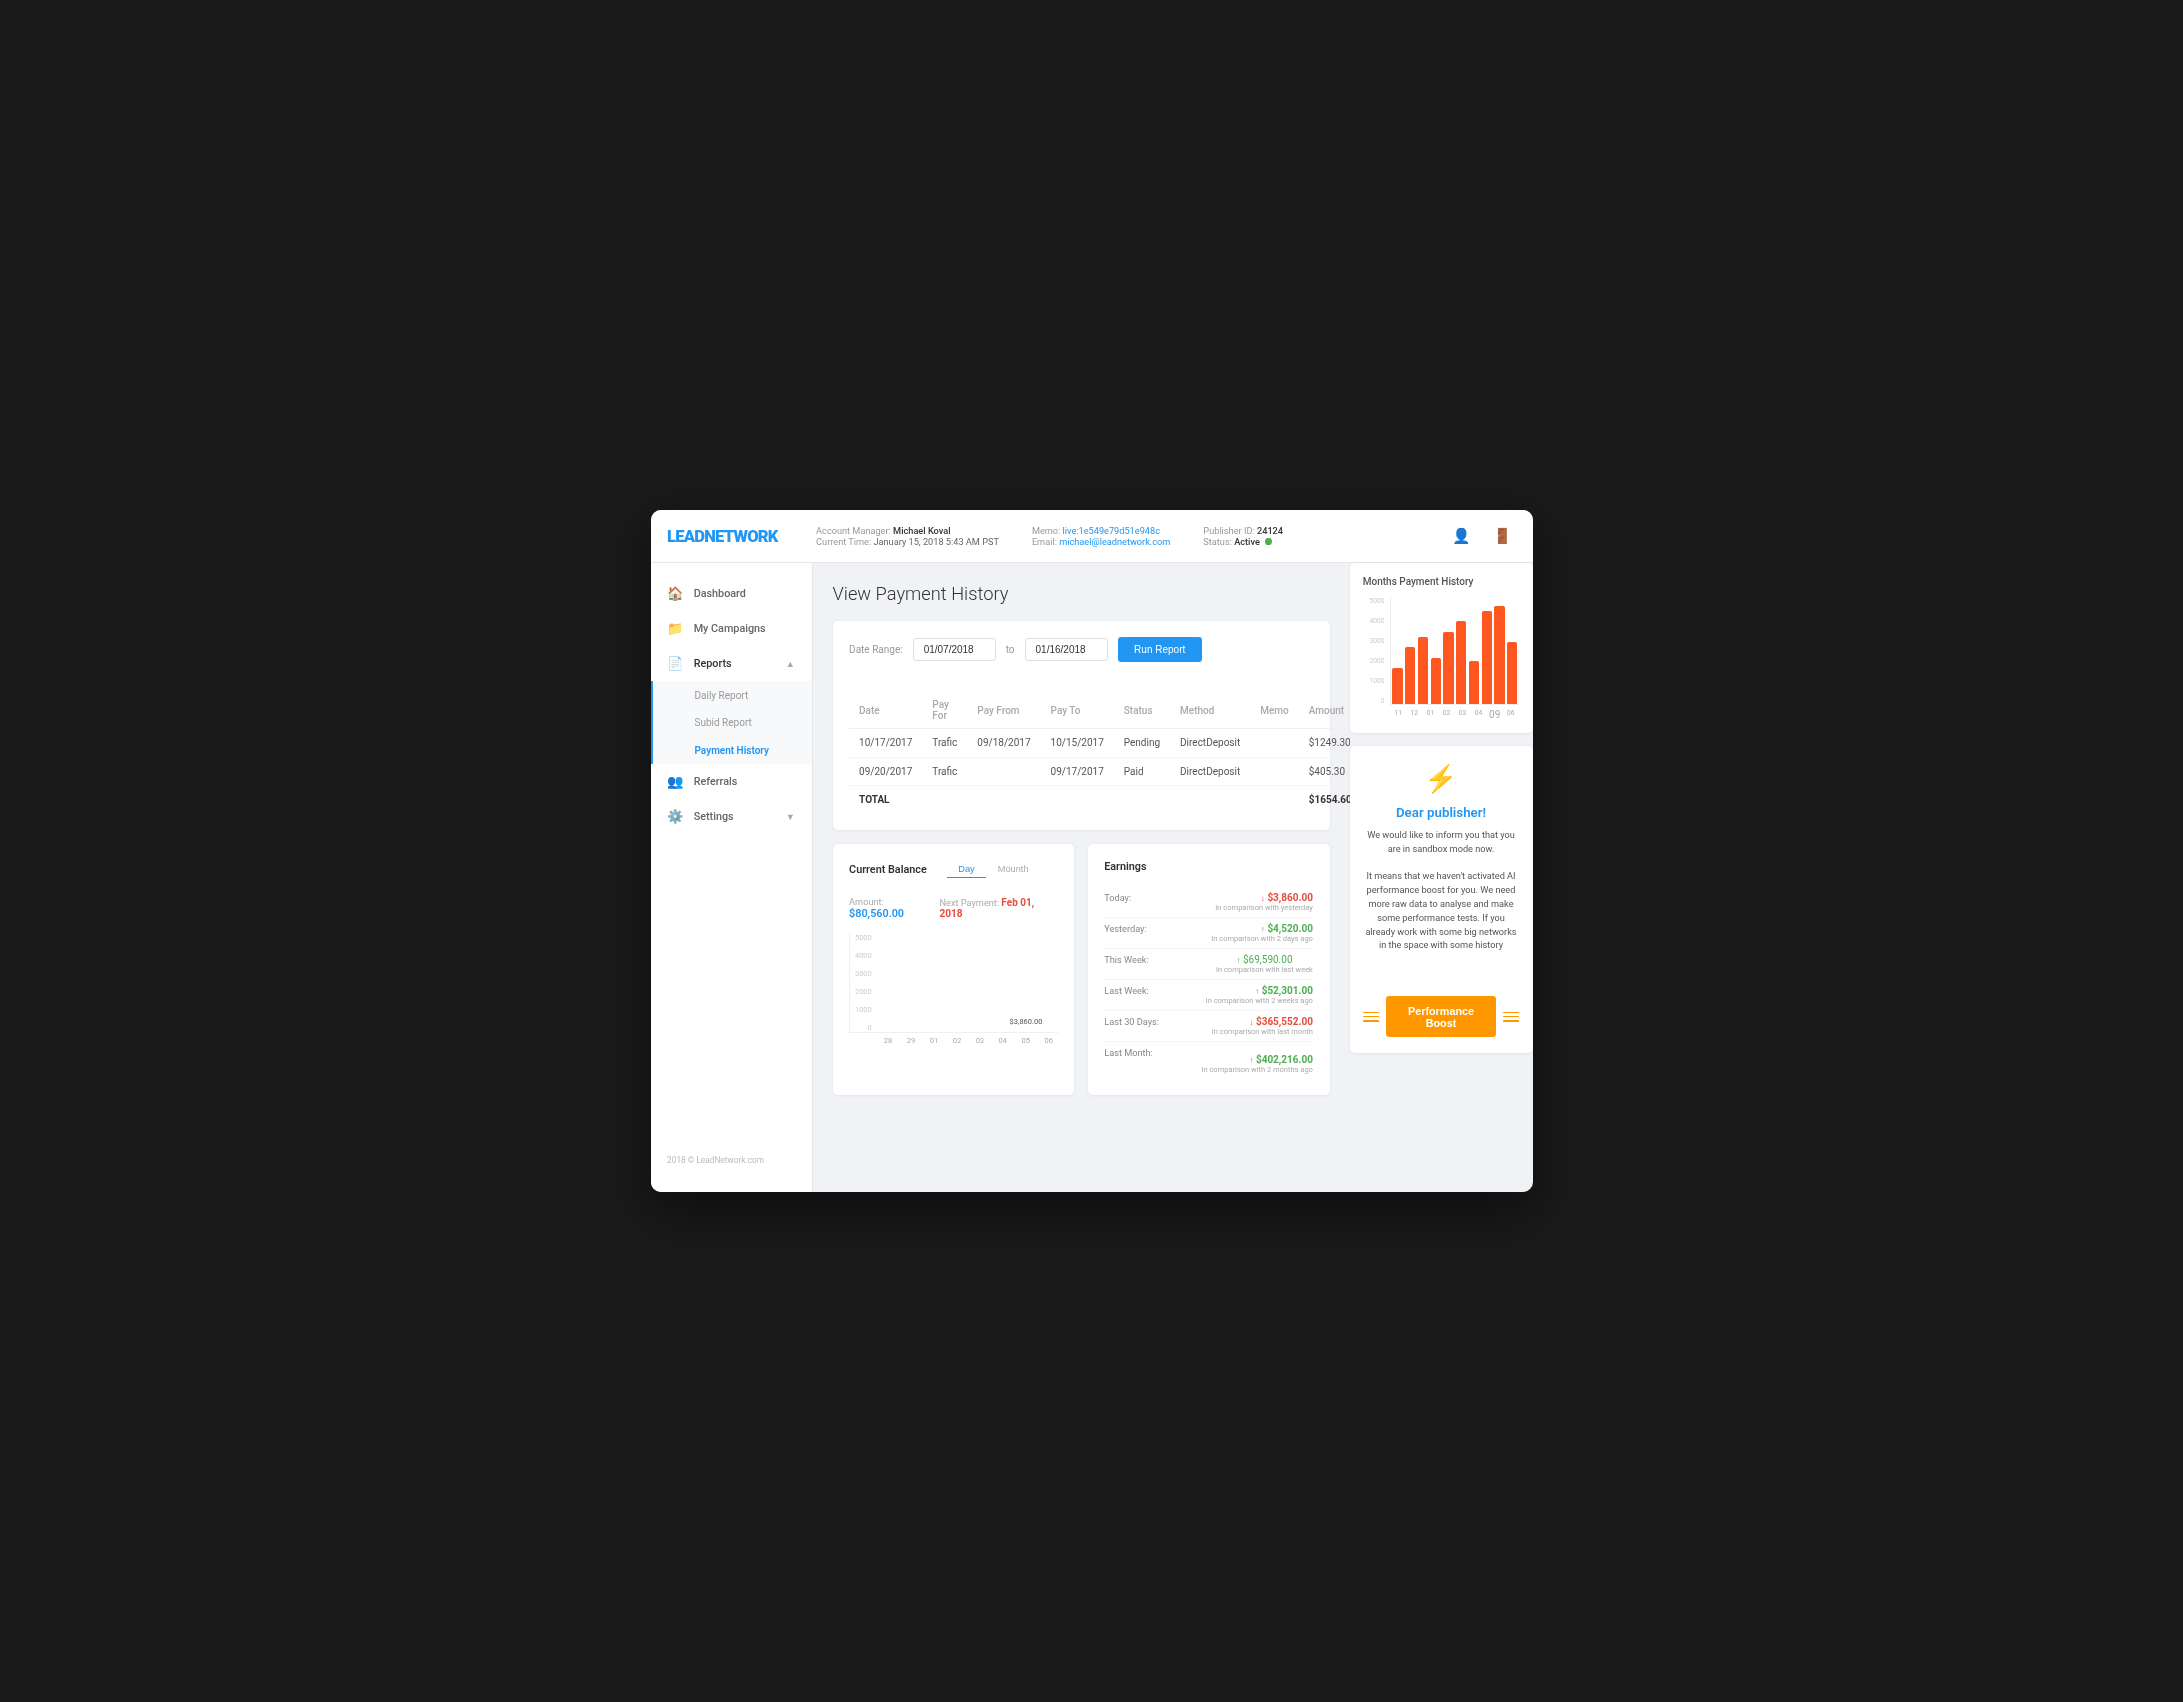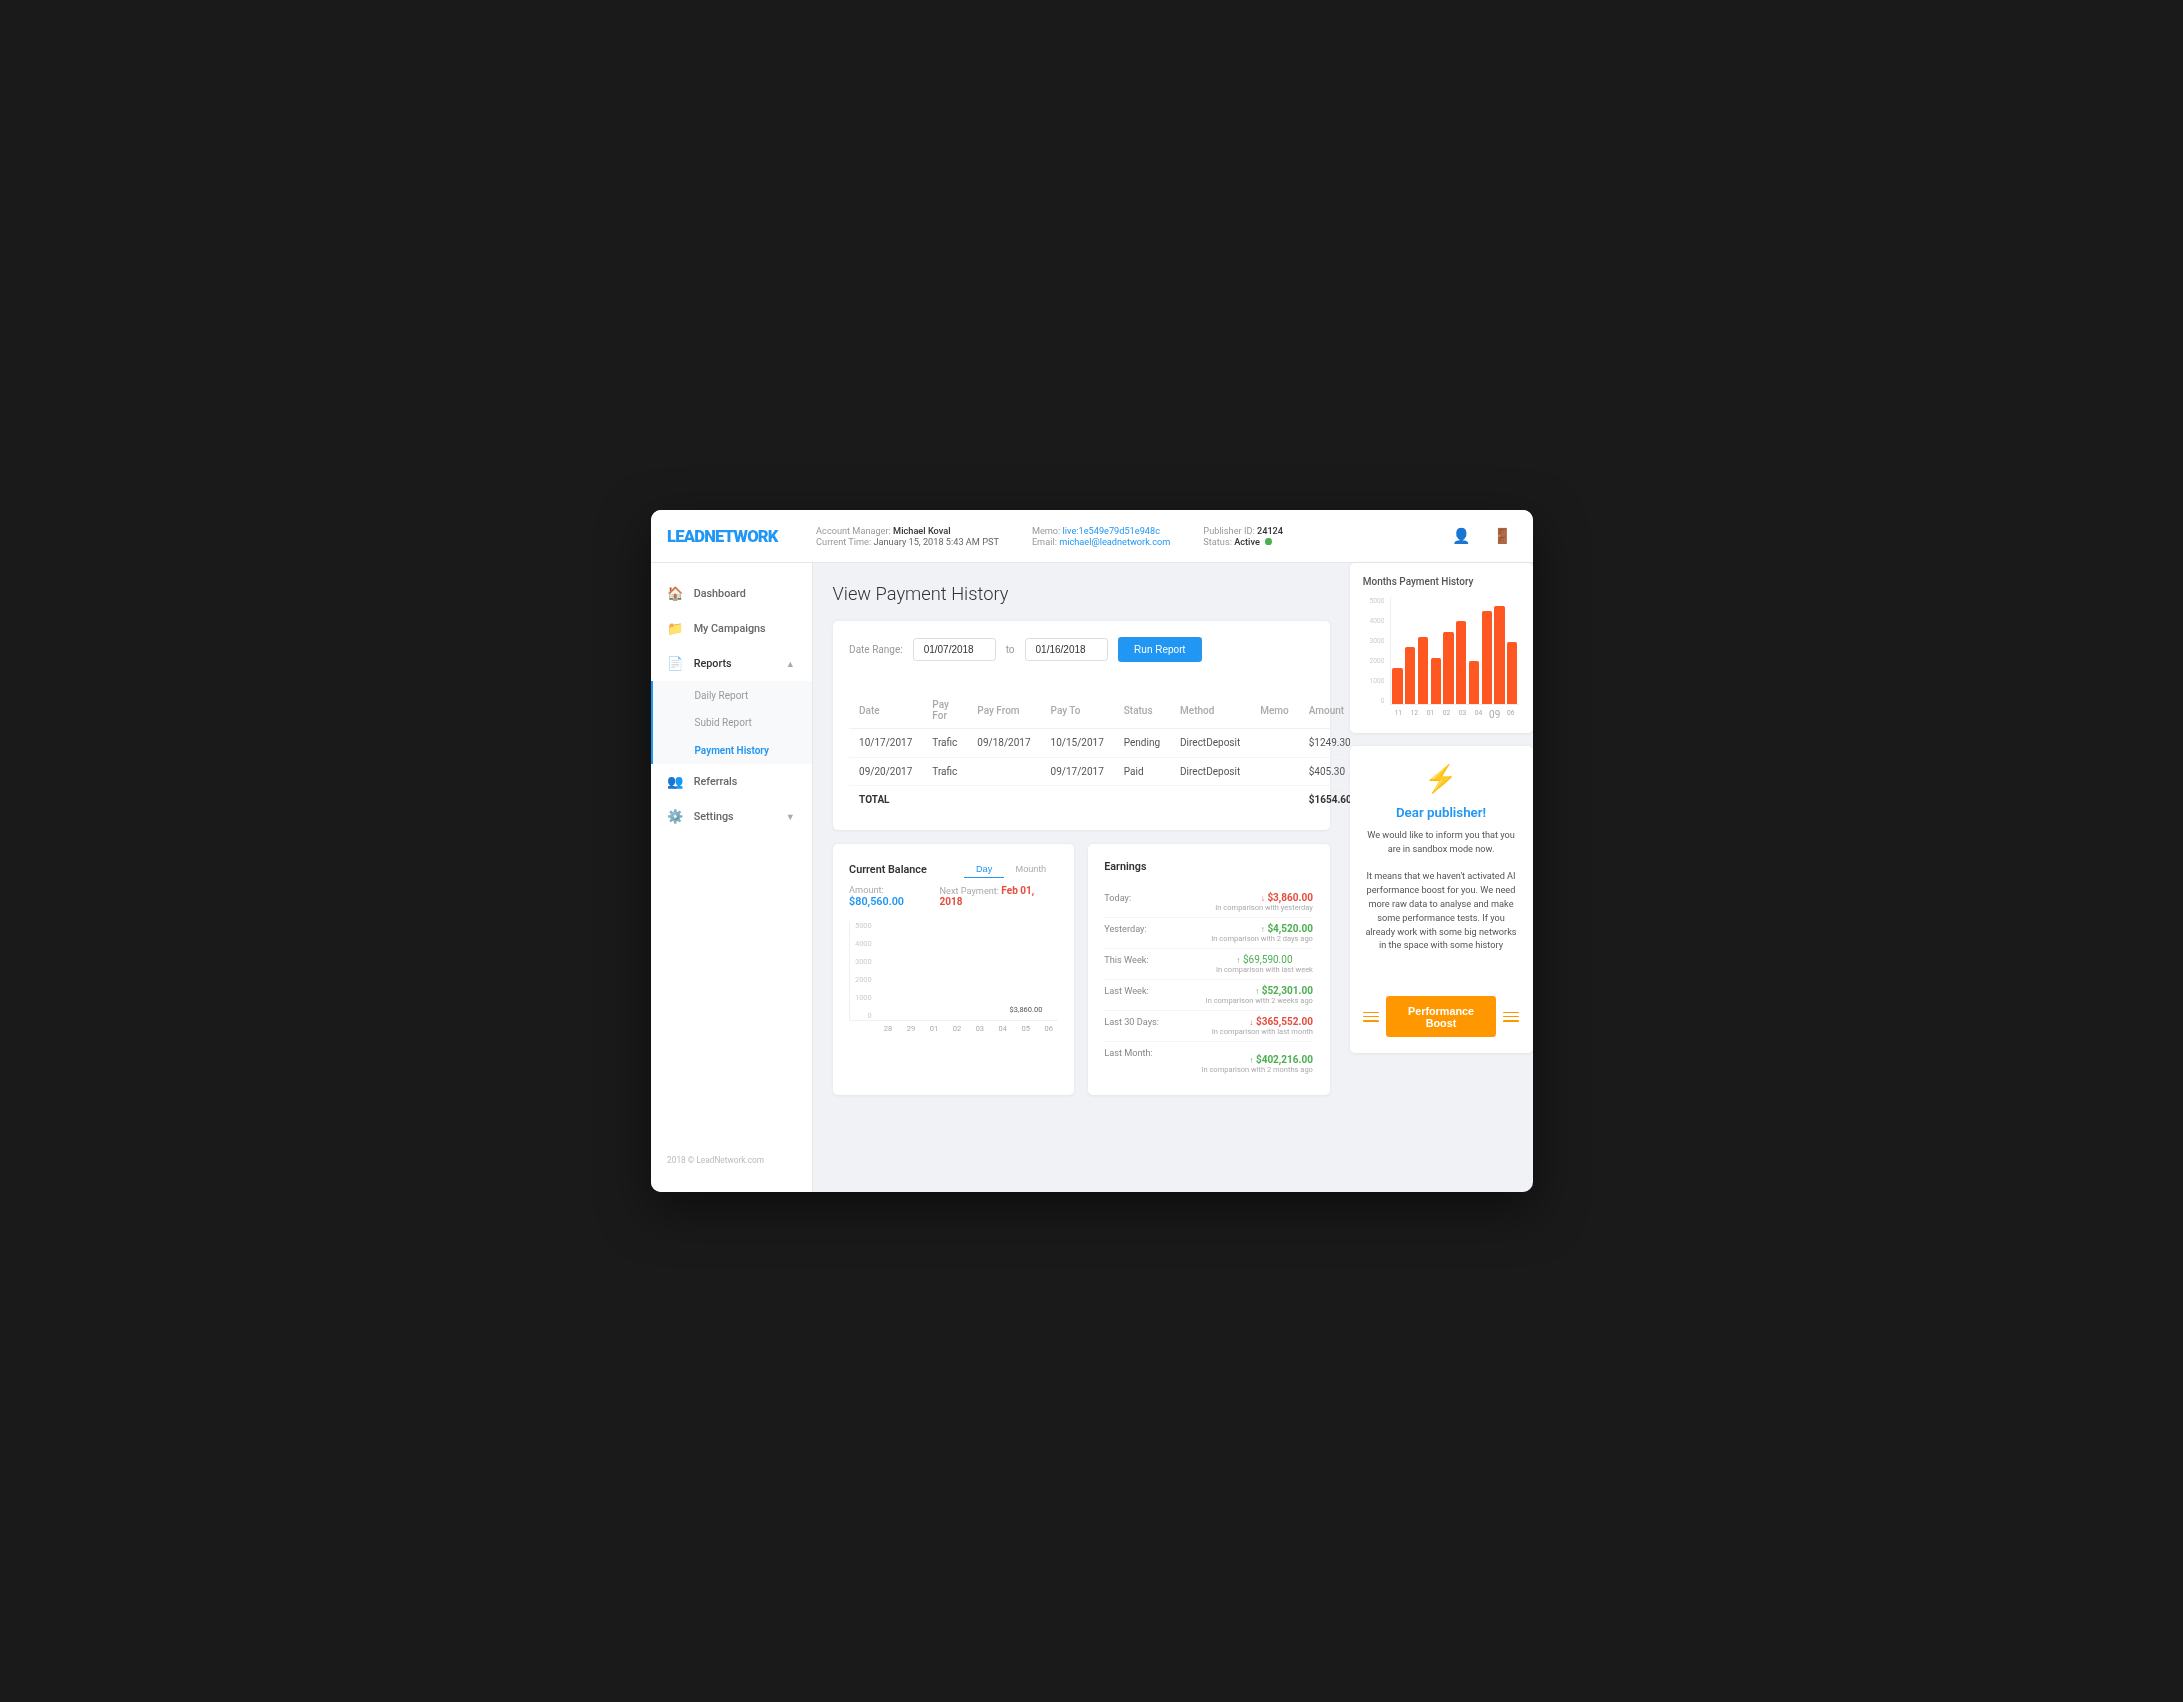--- a/index.html
+++ b/index.html
@@ -177,23 +177,22 @@
     .payment-table .total-row td { font-weight: 700; color: #333; border-top: 0.8px solid #eee; }
     
     .bottom-grid {
       display: grid;
       grid-template-columns: 1fr 1fr;
       gap: 13.3px;
     }
     
     .balance-header {
       display: flex;
-      justify-content: space-between;
-      align-items: center;
-      margin-bottom: 6px;
+      align-items: center;
+      margin-bottom: 18px;
       gap: 20px;
     }
     .balance-title { font-size: 10.8px; font-weight: 600; color: #333; }
     .tab-group { display: flex; gap: 0; }
     .tab-btn {
       padding: 3.3px 11.6px;
       font-size: 9.2px;
       border: none;
       background: none;
       color: #aaa;

